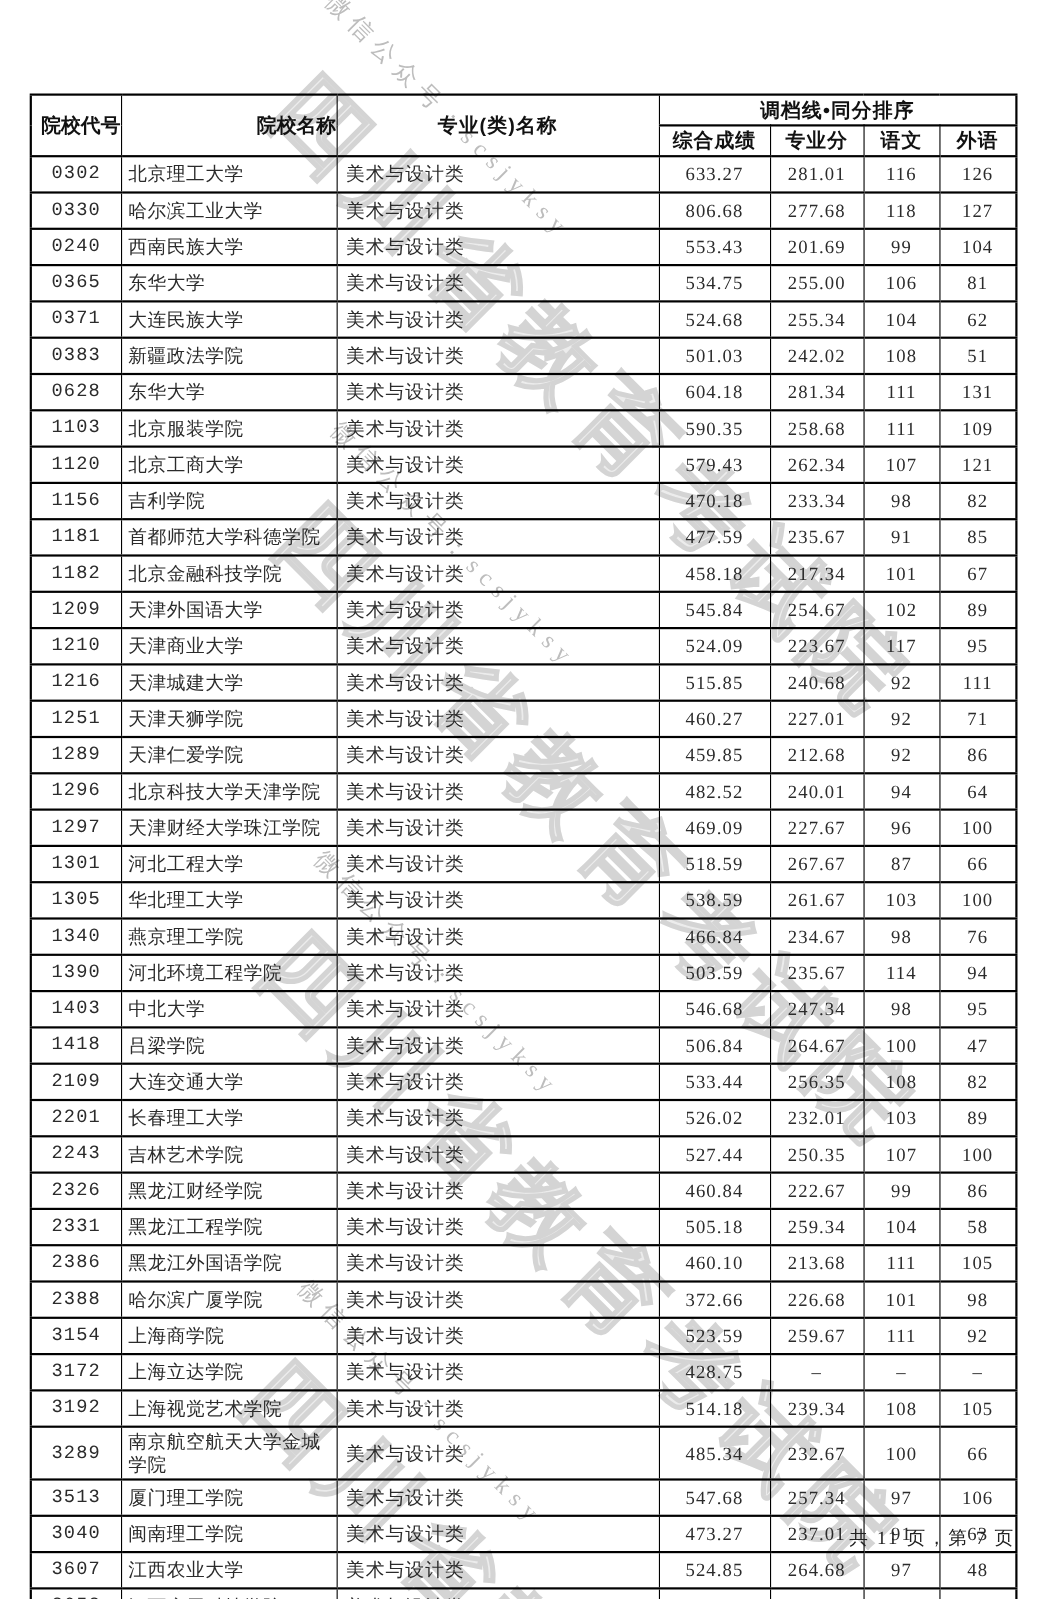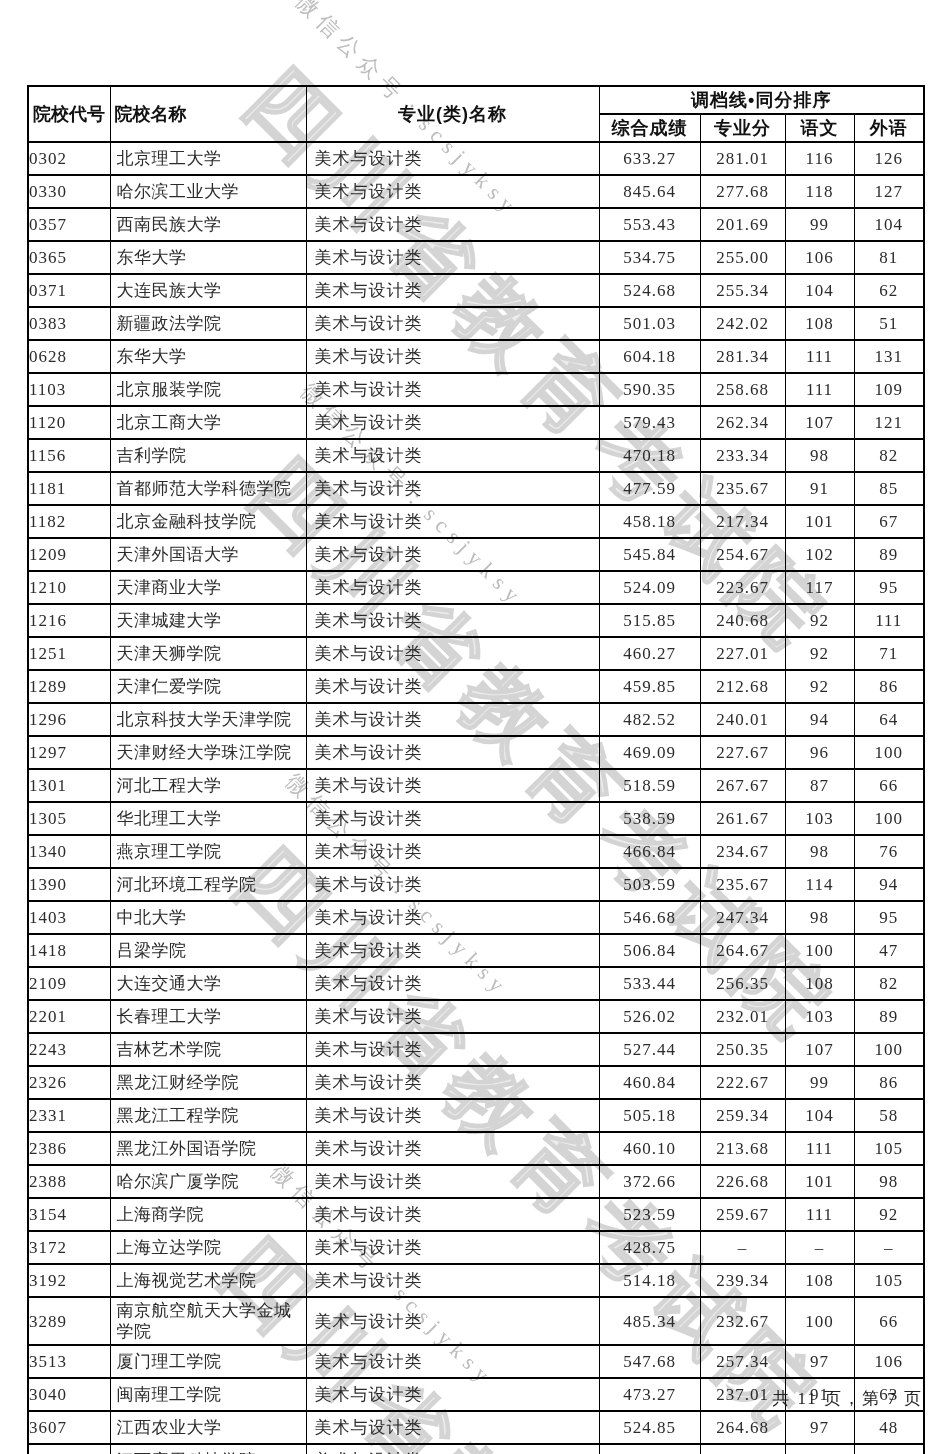--- a/index.html
+++ b/index.html
@@ -71,30 +71,30 @@
   .score-table { border: 2px solid #000; }
 
   .score-table th {
     font-family: "Liberation Sans", "DejaVu Sans", sans-serif;
     font-weight: bold;
     font-size: 18px;
     color: #111111;
     height: 26px;
     letter-spacing: 1px;
   }
-  th.h-code, th.h-name { text-align: left; padding-left: 4px; letter-spacing: 0; }
+  th.h-code, th.h-name { text-align: right; padding-left: 4px; letter-spacing: 0; }
   th.h-major, th.h-group, th.h-sub { text-align: center; }
 
   .score-table td {
     font-size: 17px;
     color: #2b2b2b;
     height: 27px;
     line-height: 21px;
   }
-  td.col-code { text-align: left; letter-spacing: 1px; }
+  td.col-code { text-align: center; letter-spacing: 1px; font-family: Liberation Mono, monospace; }
   td.col-name { text-align: left; padding: 2px 4px 2px 6px; letter-spacing: 0.5px; }
   td.col-major { text-align: left; padding-left: 8px; letter-spacing: 1px; }
   td.col-composite, td.col-major_score, td.col-chinese, td.col-foreign {
     text-align: center;
     letter-spacing: 1px;
   }
 
   
   .page-footer {
     position: absolute;
@@ -158,27 +158,27 @@
         <td class="col-major">美术与设计类</td>
         <td class="col-composite">633.27</td>
         <td class="col-major_score">281.01</td>
         <td class="col-chinese">116</td>
         <td class="col-foreign">126</td>
       </tr>
       <tr>
         <td class="col-code">0330</td>
         <td class="col-name">哈尔滨工业大学</td>
         <td class="col-major">美术与设计类</td>
-        <td class="col-composite">845.64</td>
+        <td class="col-composite">806.68</td>
         <td class="col-major_score">277.68</td>
         <td class="col-chinese">118</td>
         <td class="col-foreign">127</td>
       </tr>
       <tr>
-        <td class="col-code">0357</td>
+        <td class="col-code">0240</td>
         <td class="col-name">西南民族大学</td>
         <td class="col-major">美术与设计类</td>
         <td class="col-composite">553.43</td>
         <td class="col-major_score">201.69</td>
         <td class="col-chinese">99</td>
         <td class="col-foreign">104</td>
       </tr>
       <tr>
         <td class="col-code">0365</td>
         <td class="col-name">东华大学</td>

